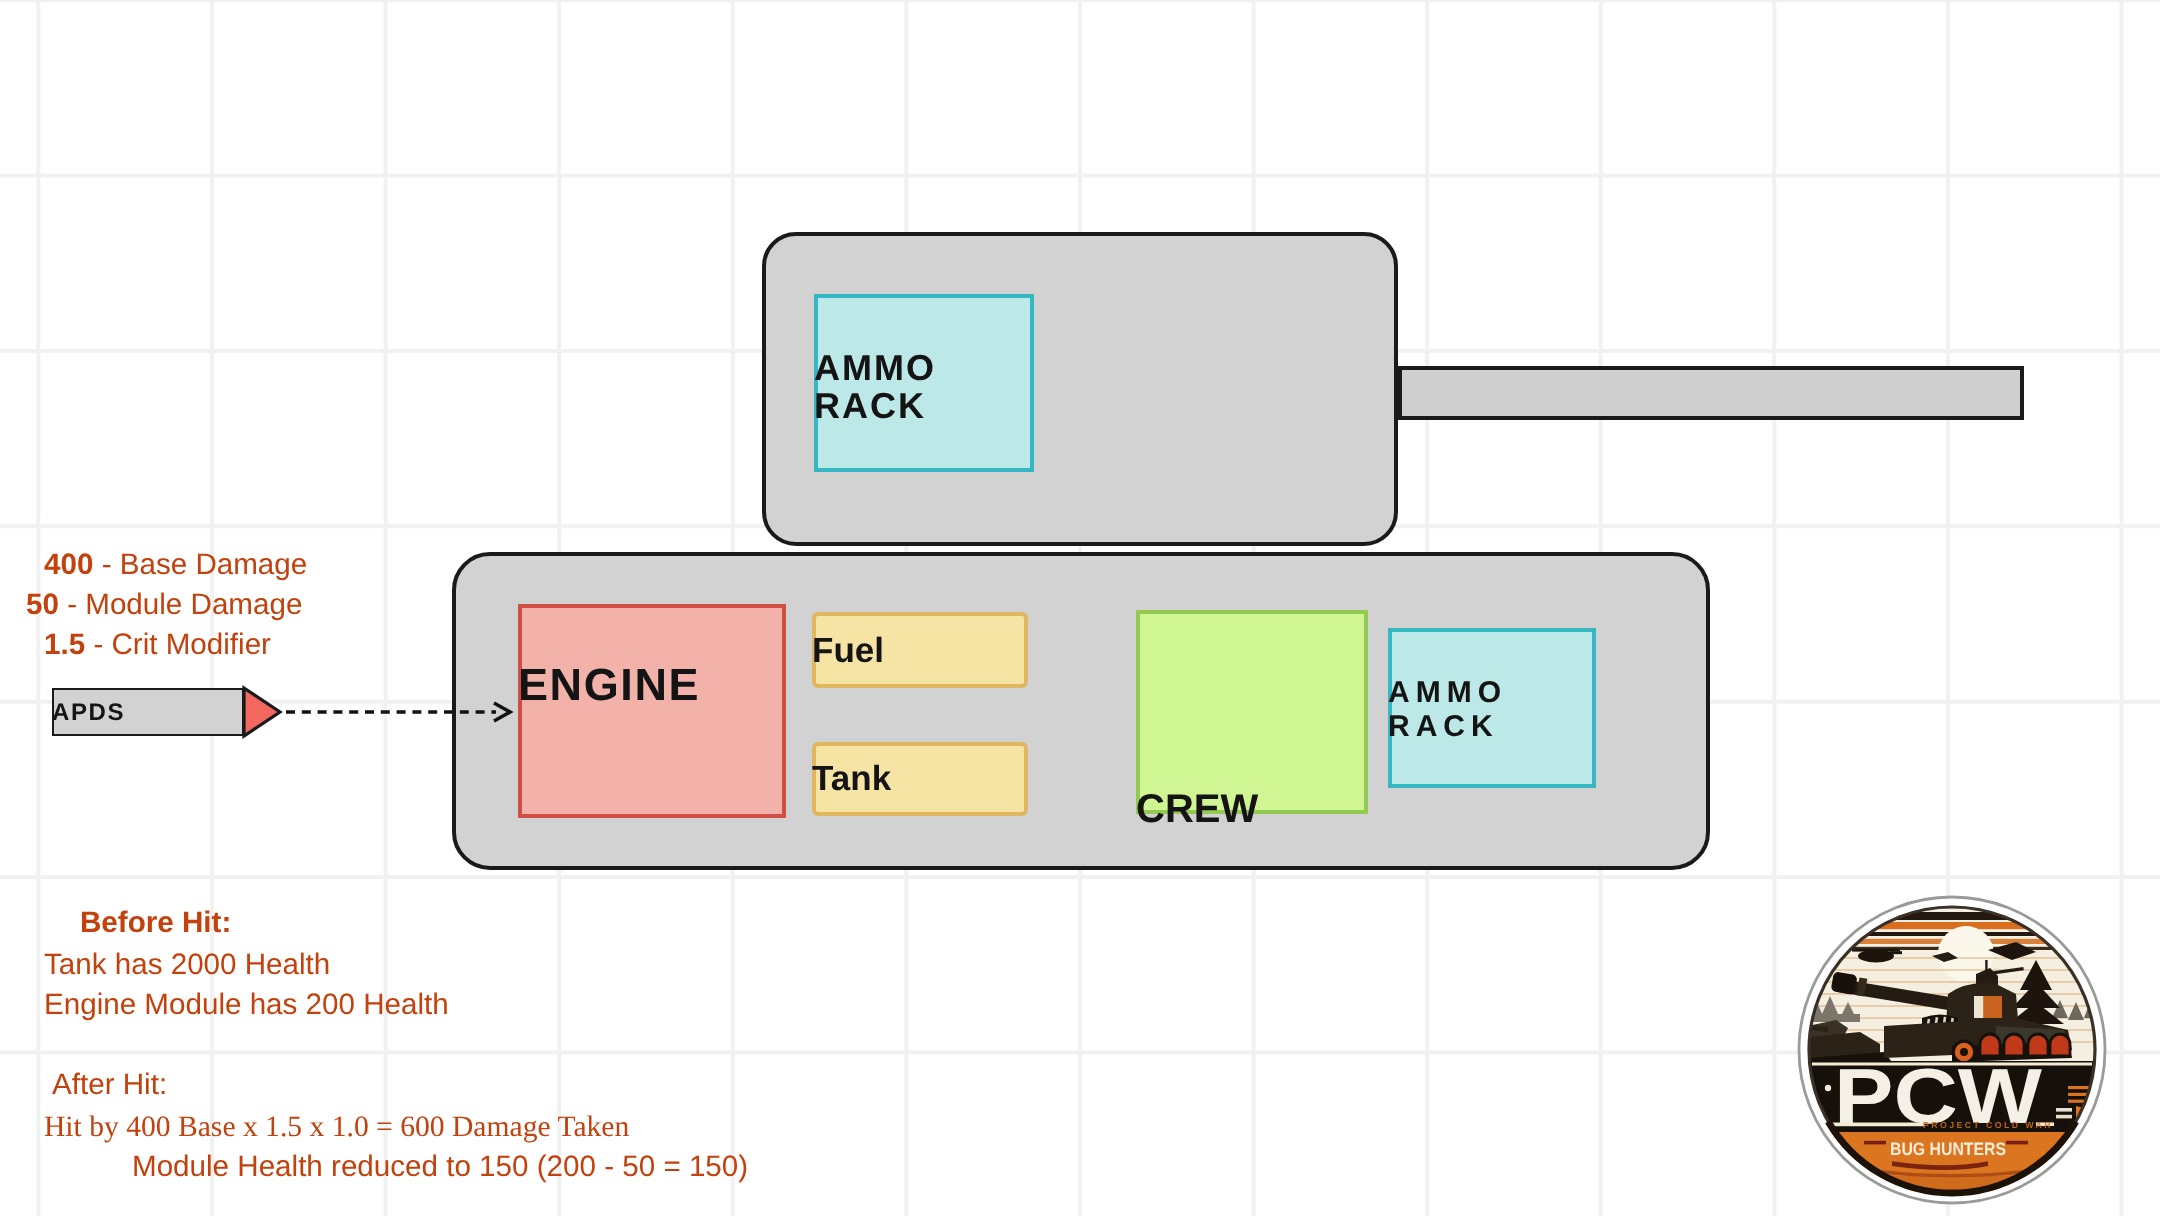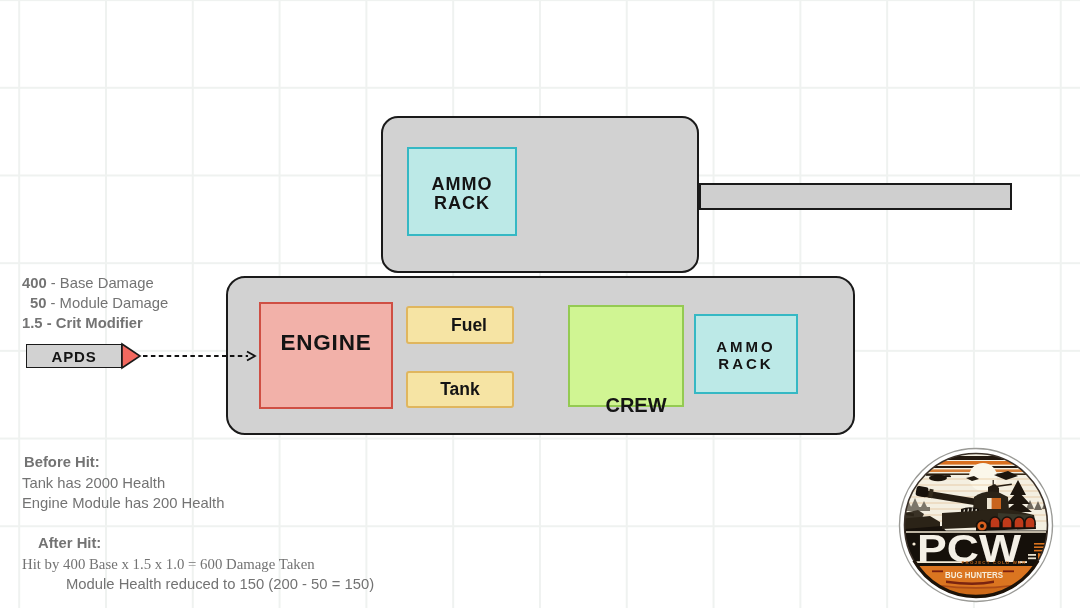--- a/index.html
+++ b/index.html
@@ -9,22 +9,22 @@
   }
   
   .grid{position:absolute;left:0;top:0;width:1080px;height:608px;
     background-image:
       linear-gradient(to right,#eff2f0 0,#eff2f0 2px,transparent 2px),
       linear-gradient(to bottom,#eff2f0 0,#eff2f0 2px,transparent 2px);
     background-size:86.8px 87.7px,86.8px 87.7px;
     background-position:18.2px 0,0 -0.9px;
   }
   .box{position:absolute;box-sizing:border-box;}
-  .lbl{position:absolute;font-weight:bold;color:#141414;text-align:center;}
-  .txt{position:absolute;color:#737373;white-space:nowrap;font-size:14.8px;}
+  .lbl{position:absolute;font-weight:bold;color:#141414;text-align:left;}
+  .txt{position:absolute;color:#c2410c;white-space:nowrap;font-size:14.8px;}
 </style>
 </head>
 <body>
 
 <div class="grid"></div>
 
 <div class="box" style="left:381px;top:116px;width:318px;height:157px;background:#d2d2d2;border:2.4px solid #1a1a1a;border-radius:17px;"></div>
 
 <div class="box" style="left:699px;top:183px;width:313px;height:27px;background:#cfcfcf;border:2.2px solid #1a1a1a;"></div>
 
@@ -48,40 +48,40 @@
 
 <div class="box" style="left:568px;top:305px;width:116px;height:102px;background:#d0f593;border:2.2px solid #94ca52;"></div>
 
 <div class="lbl" style="left:568px;top:347px;width:136px;font-size:20px;line-height:20px;margin-top:48px;">CREW</div>
 
 <div class="box" style="left:694px;top:314px;width:104px;height:80px;background:#bce9e7;border:2.2px solid #35b8c4;"></div>
 
 <div class="lbl" style="left:694px;top:338px;width:104px;font-size:15px;line-height:17px;letter-spacing:3px;">AMMO<br>RACK</div>
 
 <div class="txt" style="left:22px;top:275px;"><b>400</b> - Base Damage</div>
-<div class="txt" style="left:30px;top:295px;"><b>50</b> - Module Damage</div>
-<div class="txt" style="left:22px;top:315px;font-weight:bold;"><b>1.5</b> - Crit Modifier</div>
+<div class="txt" style="left:13px;top:295px;"><b>50</b> - Module Damage</div>
+<div class="txt" style="left:22px;top:315px;"><b>1.5</b> - Crit Modifier</div>
 
 <div class="box" style="left:26px;top:344px;width:96px;height:24px;background:#d2d2d2;border:1.8px solid #1a1a1a;"></div>
-<div class="lbl" style="left:26px;top:346.5px;width:96px;font-size:15px;line-height:19px;letter-spacing:.8px;">APDS</div>
+<div class="lbl" style="left:26px;top:346.5px;width:96px;font-size:12px;line-height:19px;letter-spacing:.8px;">APDS</div>
 
 <svg class="box" style="left:120px;top:342px;" width="24" height="28" viewBox="0 0 24 28">
   <path d="M2 2 L20 14 L2 26 Z" fill="#f2685f" stroke="#1a1a1a" stroke-width="1.6"></path>
 </svg>
 
 <svg class="box" style="left:140px;top:346px;" width="120" height="20" viewBox="0 0 120 20">
   <line x1="3" y1="10" x2="108" y2="10" stroke="#111" stroke-width="1.8" stroke-dasharray="4.5 3.4"></line>
   <path d="M107 5.5 L115 10 L107 14.5" fill="none" stroke="#111" stroke-width="1.8"></path>
 </svg>
 
-<div class="txt" style="left:24px;top:454px;font-weight:bold;">Before Hit:</div>
+<div class="txt" style="left:40px;top:454px;font-weight:bold;">Before Hit:</div>
 <div class="txt" style="left:22px;top:475px;">Tank has 2000 Health</div>
 <div class="txt" style="left:22px;top:495px;">Engine Module has 200 Health</div>
 
-<div class="txt" style="left:38px;top:535px;font-weight:bold;">After Hit:</div>
+<div class="txt" style="left:26px;top:535px;font-weight:normal;">After Hit:</div>
 <div class="txt" style="left:22px;top:556px;font-family:Liberation Serif, serif;">Hit by 400 Base x 1.5 x 1.0 = 600 Damage Taken</div>
 <div class="txt" style="left:22px;top:576px;margin-left:44px;">Module Health reduced to 150 (200 - 50 = 150)</div>
 
 <svg class="box" style="left:898px;top:447px;" width="156" height="156" viewBox="0 0 156 156">
   <defs>
     <clipPath id="logoclip">
         <circle cx="78" cy="78" r="71.5"></circle>
       </clipPath>
   </defs>
 

